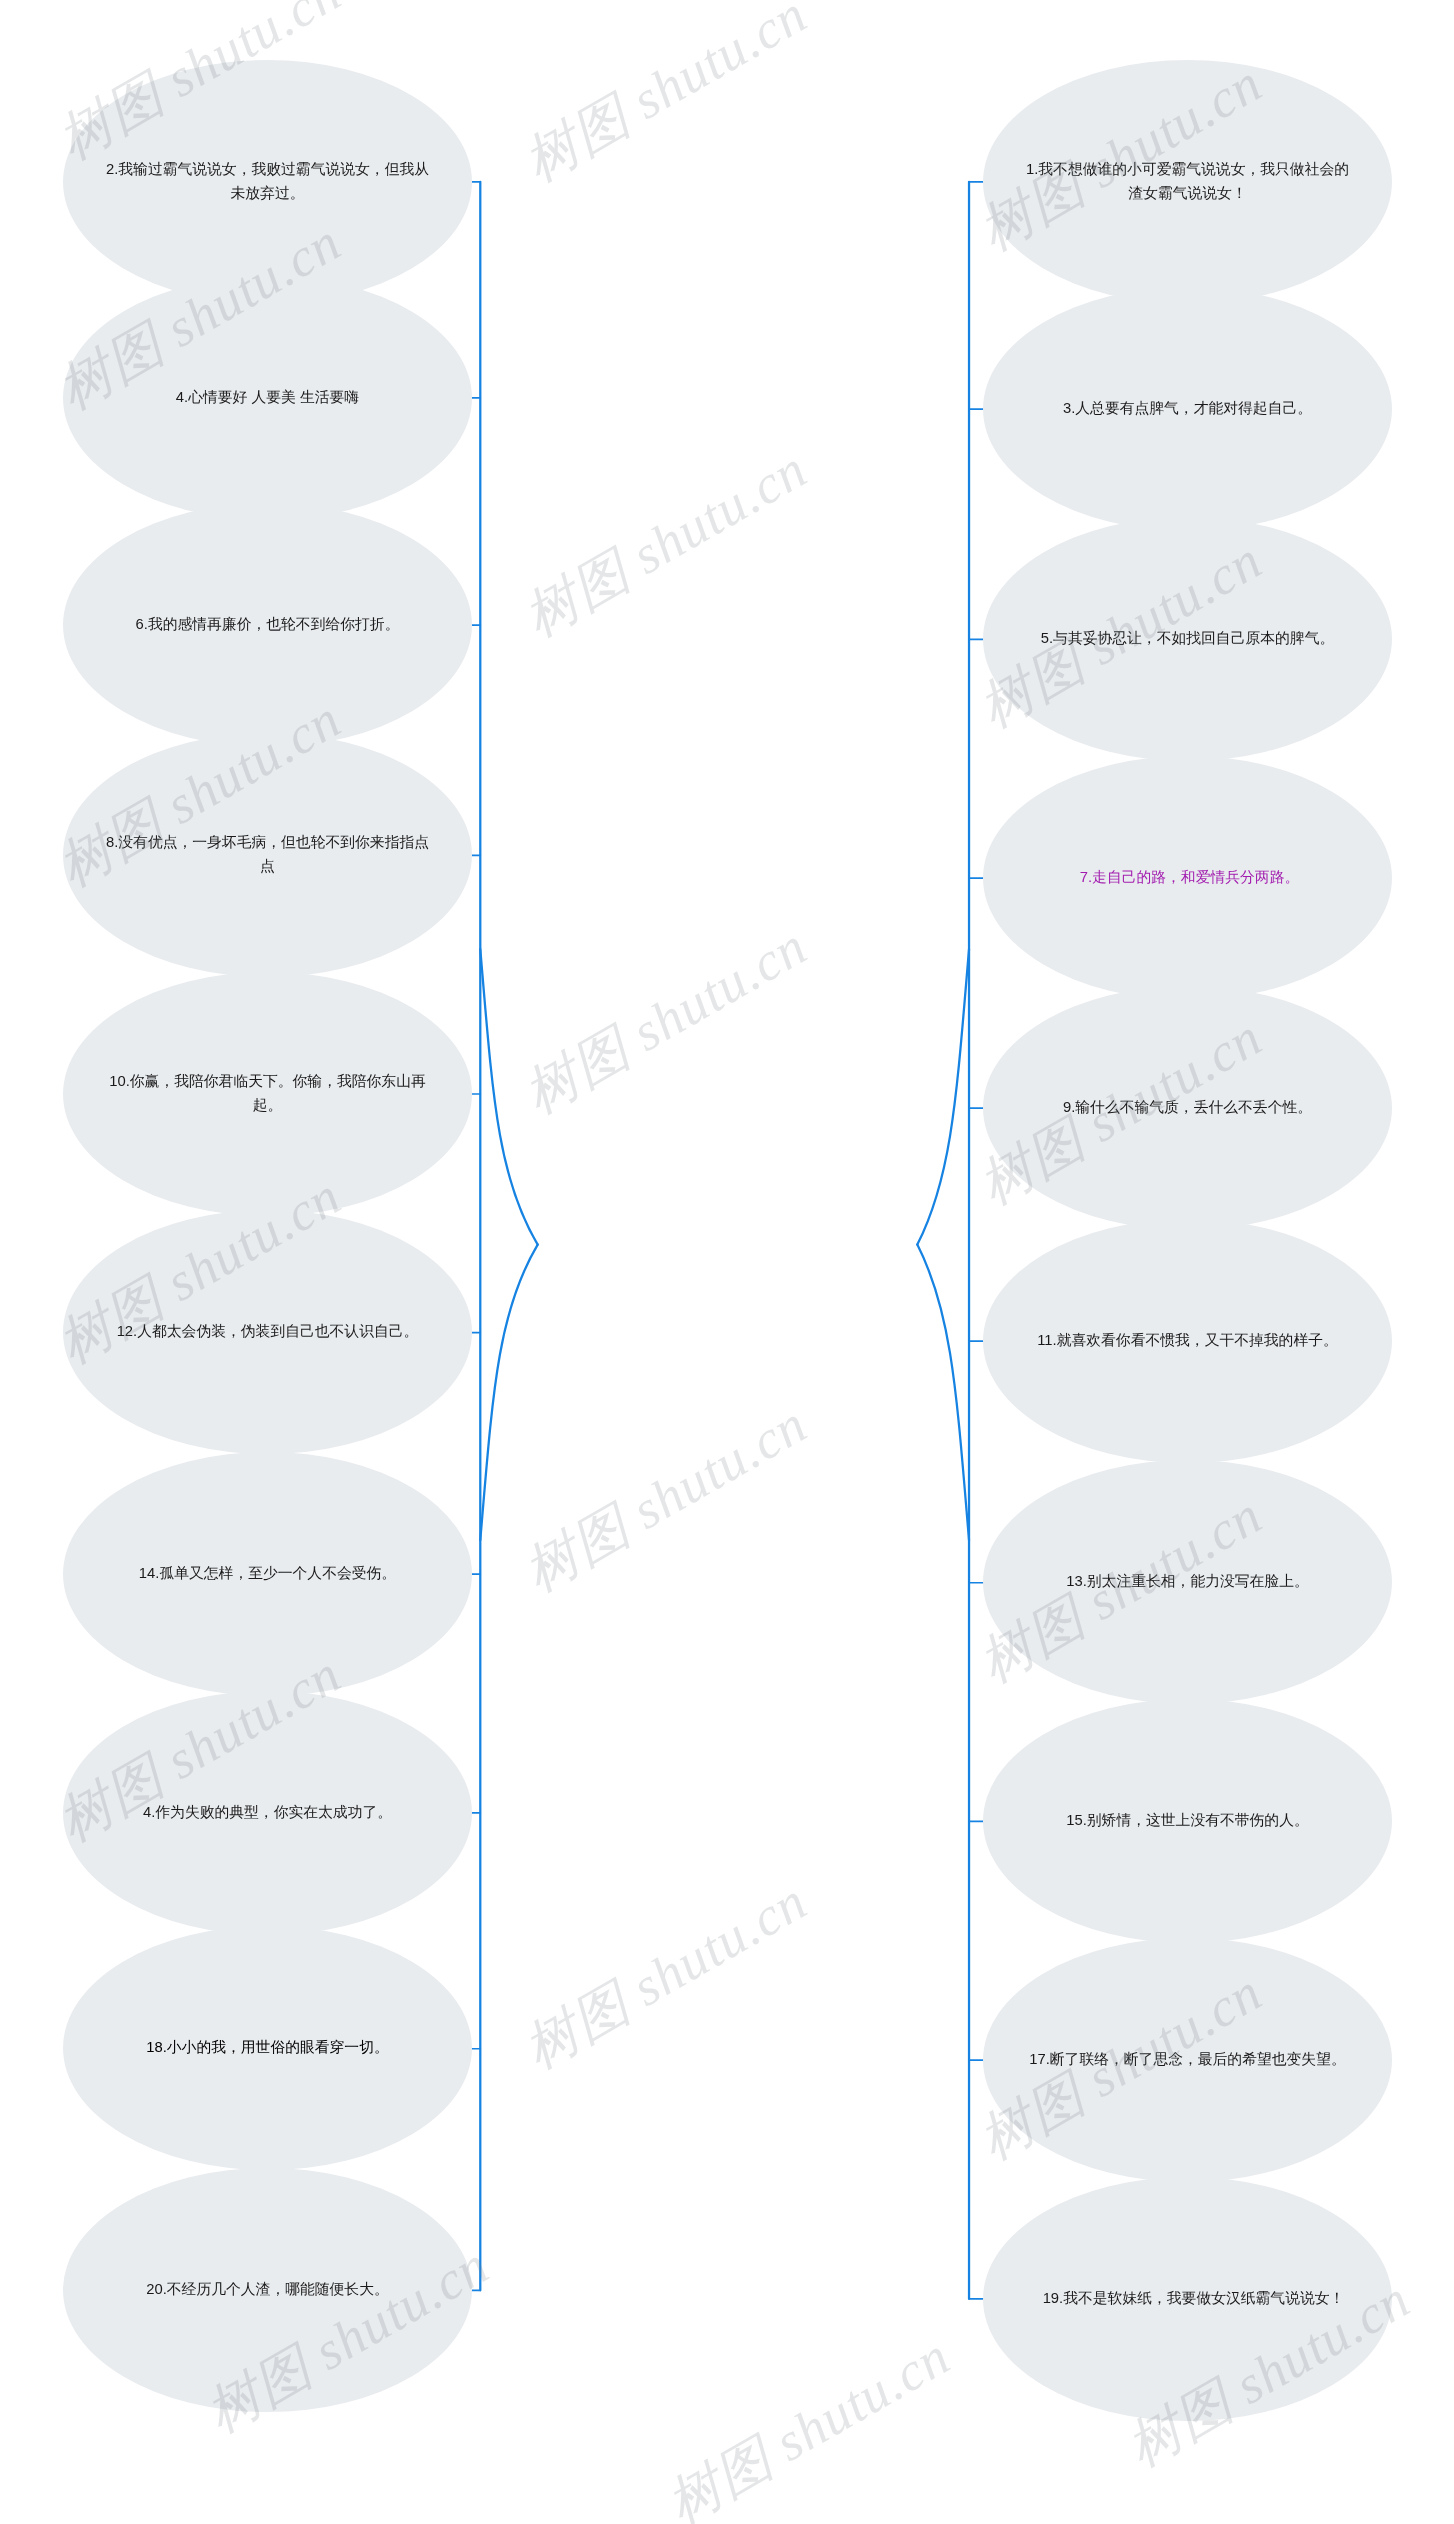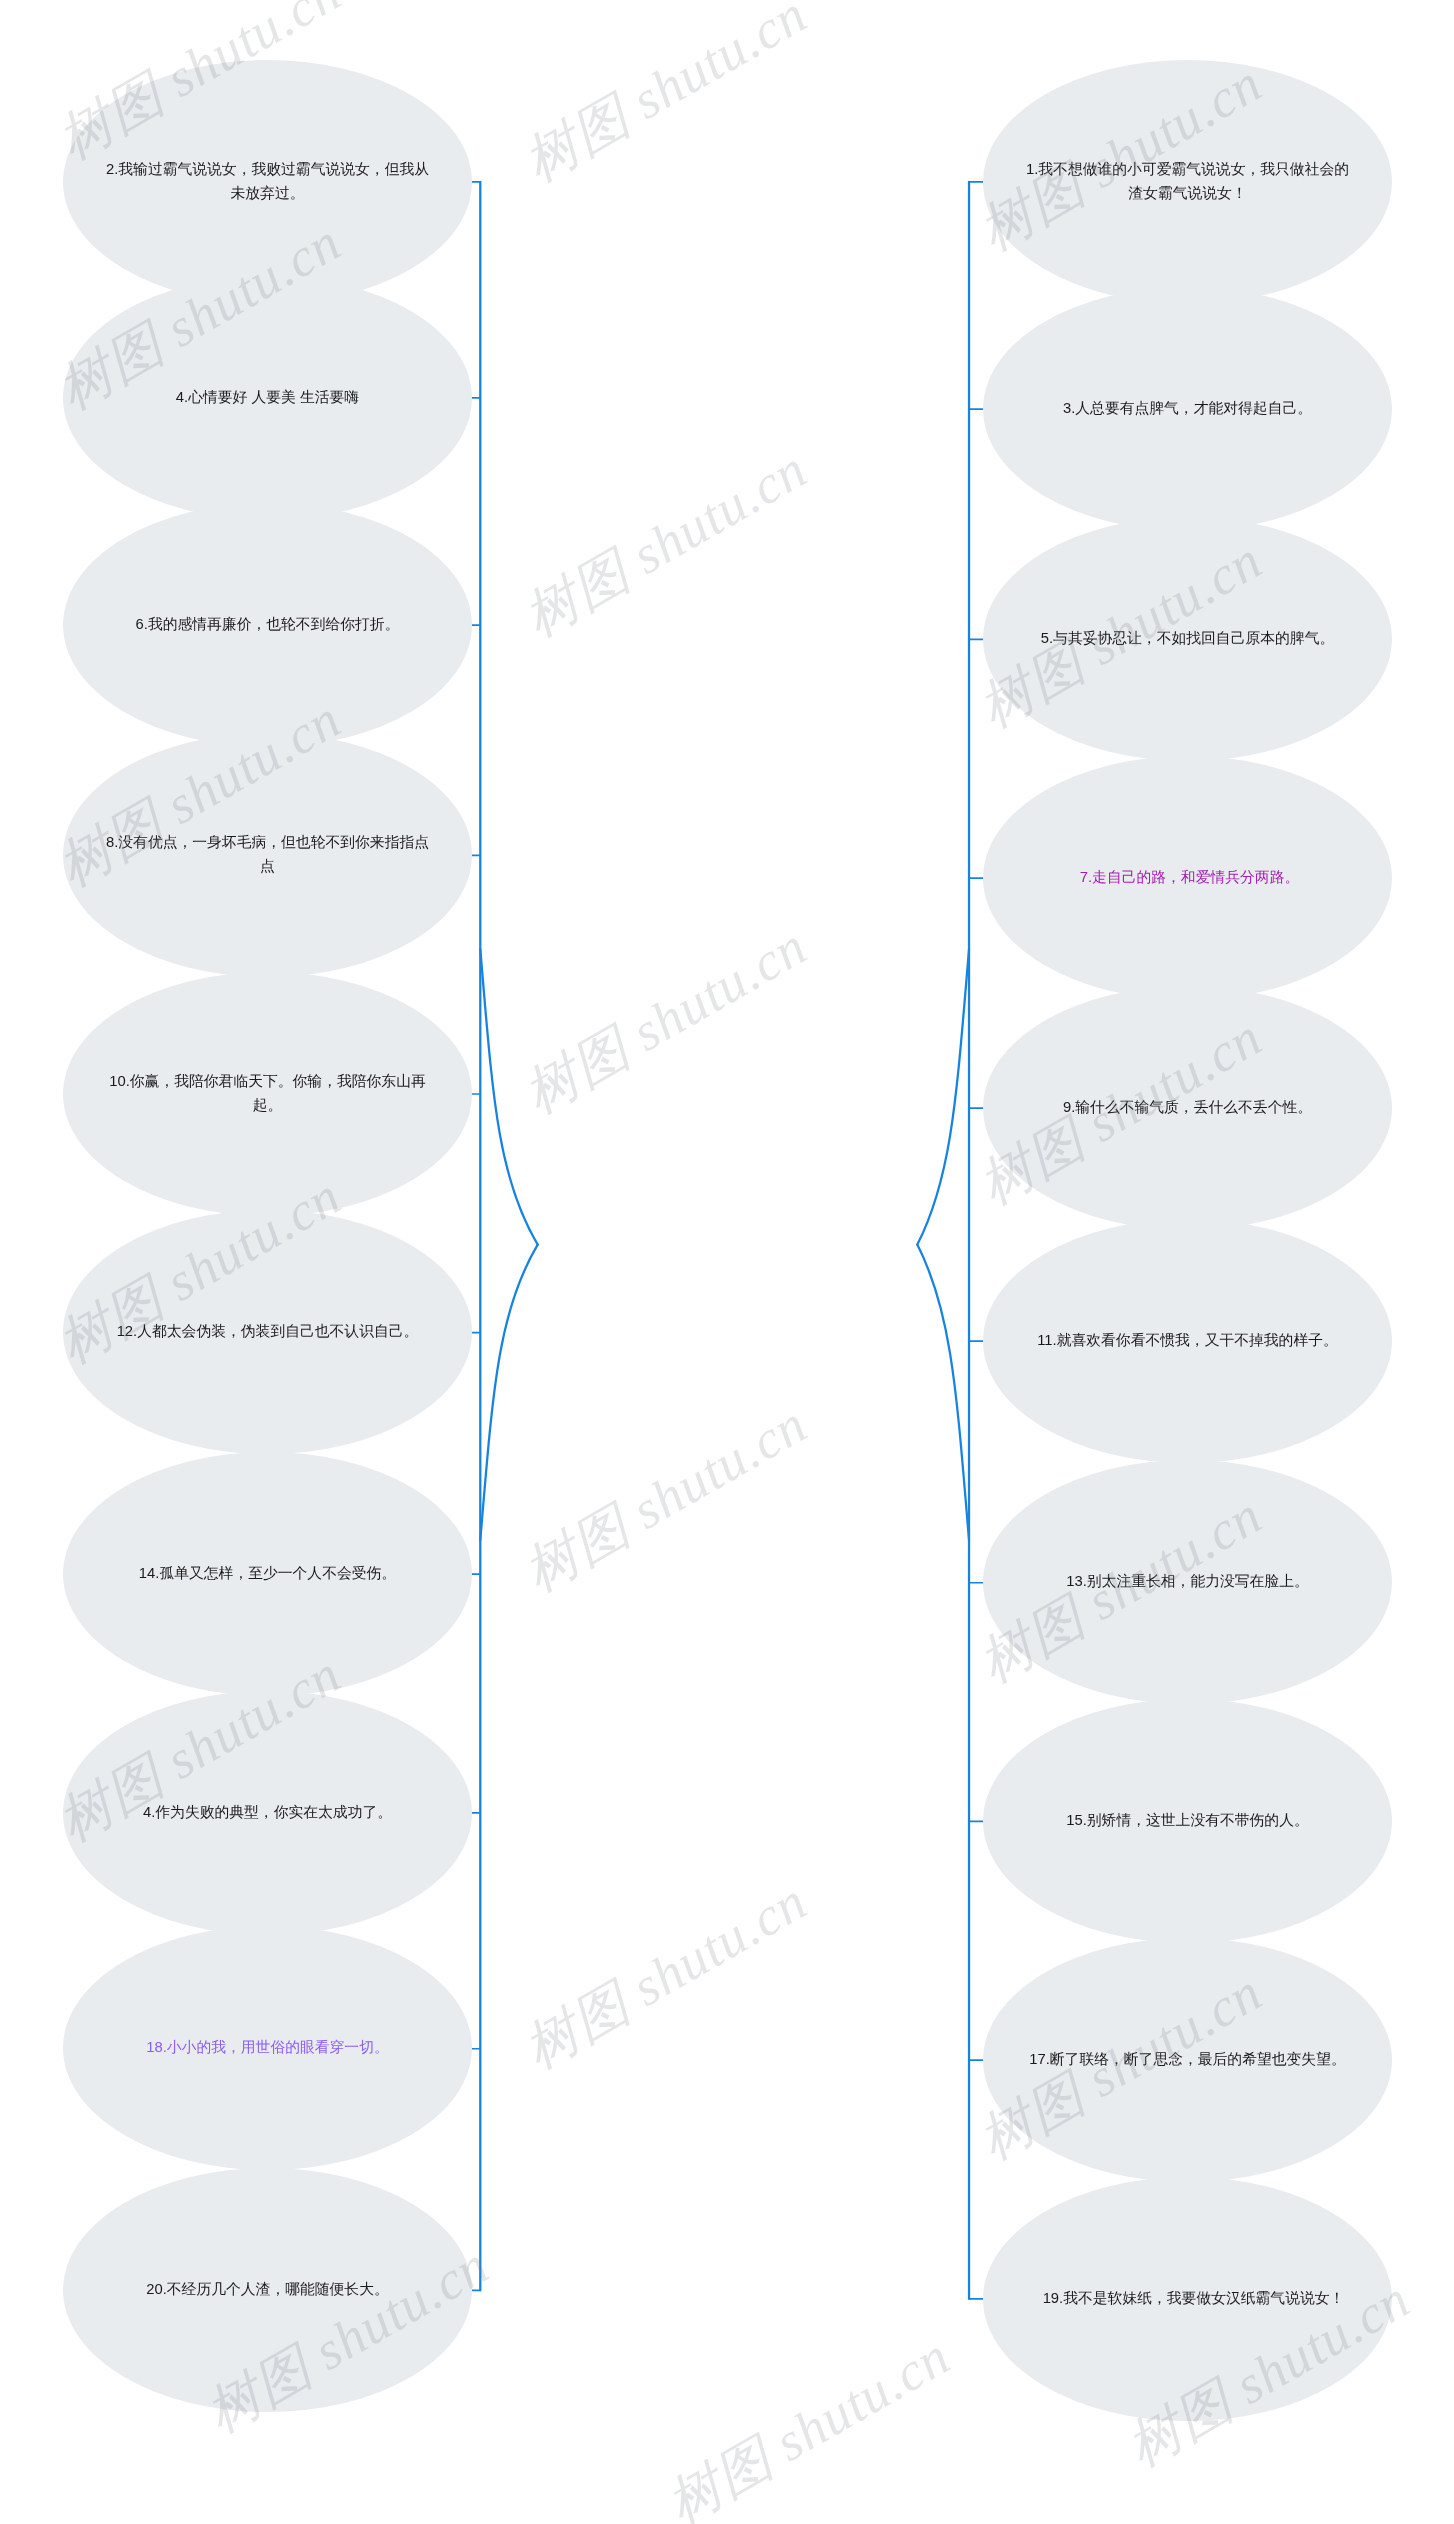--- a/index.html
+++ b/index.html
@@ -159,21 +159,21 @@
       <div class="node branch-node" style="left: 63px; top: 1210px; width: 409px; height: 244px; background: rgb(233, 236, 239);">
         <div class="node-text" style="color: rgb(26, 26, 26);">12.人都太会伪装，伪装到自己也不认识自己。</div>
       </div>
       <div class="node branch-node" style="left: 63px; top: 1452px; width: 409px; height: 244px; background: rgb(233, 236, 239);">
         <div class="node-text" style="color: rgb(26, 26, 26);">14.孤单又怎样，至少一个人不会受伤。</div>
       </div>
       <div class="node branch-node" style="left: 63px; top: 1691px; width: 409px; height: 244px; background: rgb(233, 236, 239);">
         <div class="node-text" style="color: rgb(26, 26, 26);">4.作为失败的典型，你实在太成功了。</div>
       </div>
       <div class="node branch-node" style="left: 63px; top: 1926px; width: 409px; height: 244px; background: rgb(233, 236, 239);">
-        <div class="node-text" style="color: #8b5cf6;">18.小小的我，用世俗的眼看穿一切。</div>
+        <div class="node-text" style="color: #000000;">18.小小的我，用世俗的眼看穿一切。</div>
       </div>
       <div class="node branch-node" style="left: 63px; top: 2168px; width: 409px; height: 244px; background: rgb(233, 236, 239);">
         <div class="node-text" style="color: rgb(26, 26, 26);">20.不经历几个人渣，哪能随便长大。</div>
       </div>
       <div class="node branch-node" style="left: 983px; top: 60px; width: 409px; height: 244px; background: rgb(233, 236, 239);">
         <div class="node-text" style="color: rgb(26, 26, 26);">1.我不想做谁的小可爱霸气说说女，我只做社会的渣女霸气说说女！</div>
       </div>
       <div class="node branch-node" style="left: 983px; top: 287px; width: 409px; height: 244px; background: rgb(233, 236, 239);">
         <div class="node-text" style="color: rgb(26, 26, 26);">3.人总要有点脾气，才能对得起自己。</div>
       </div>

